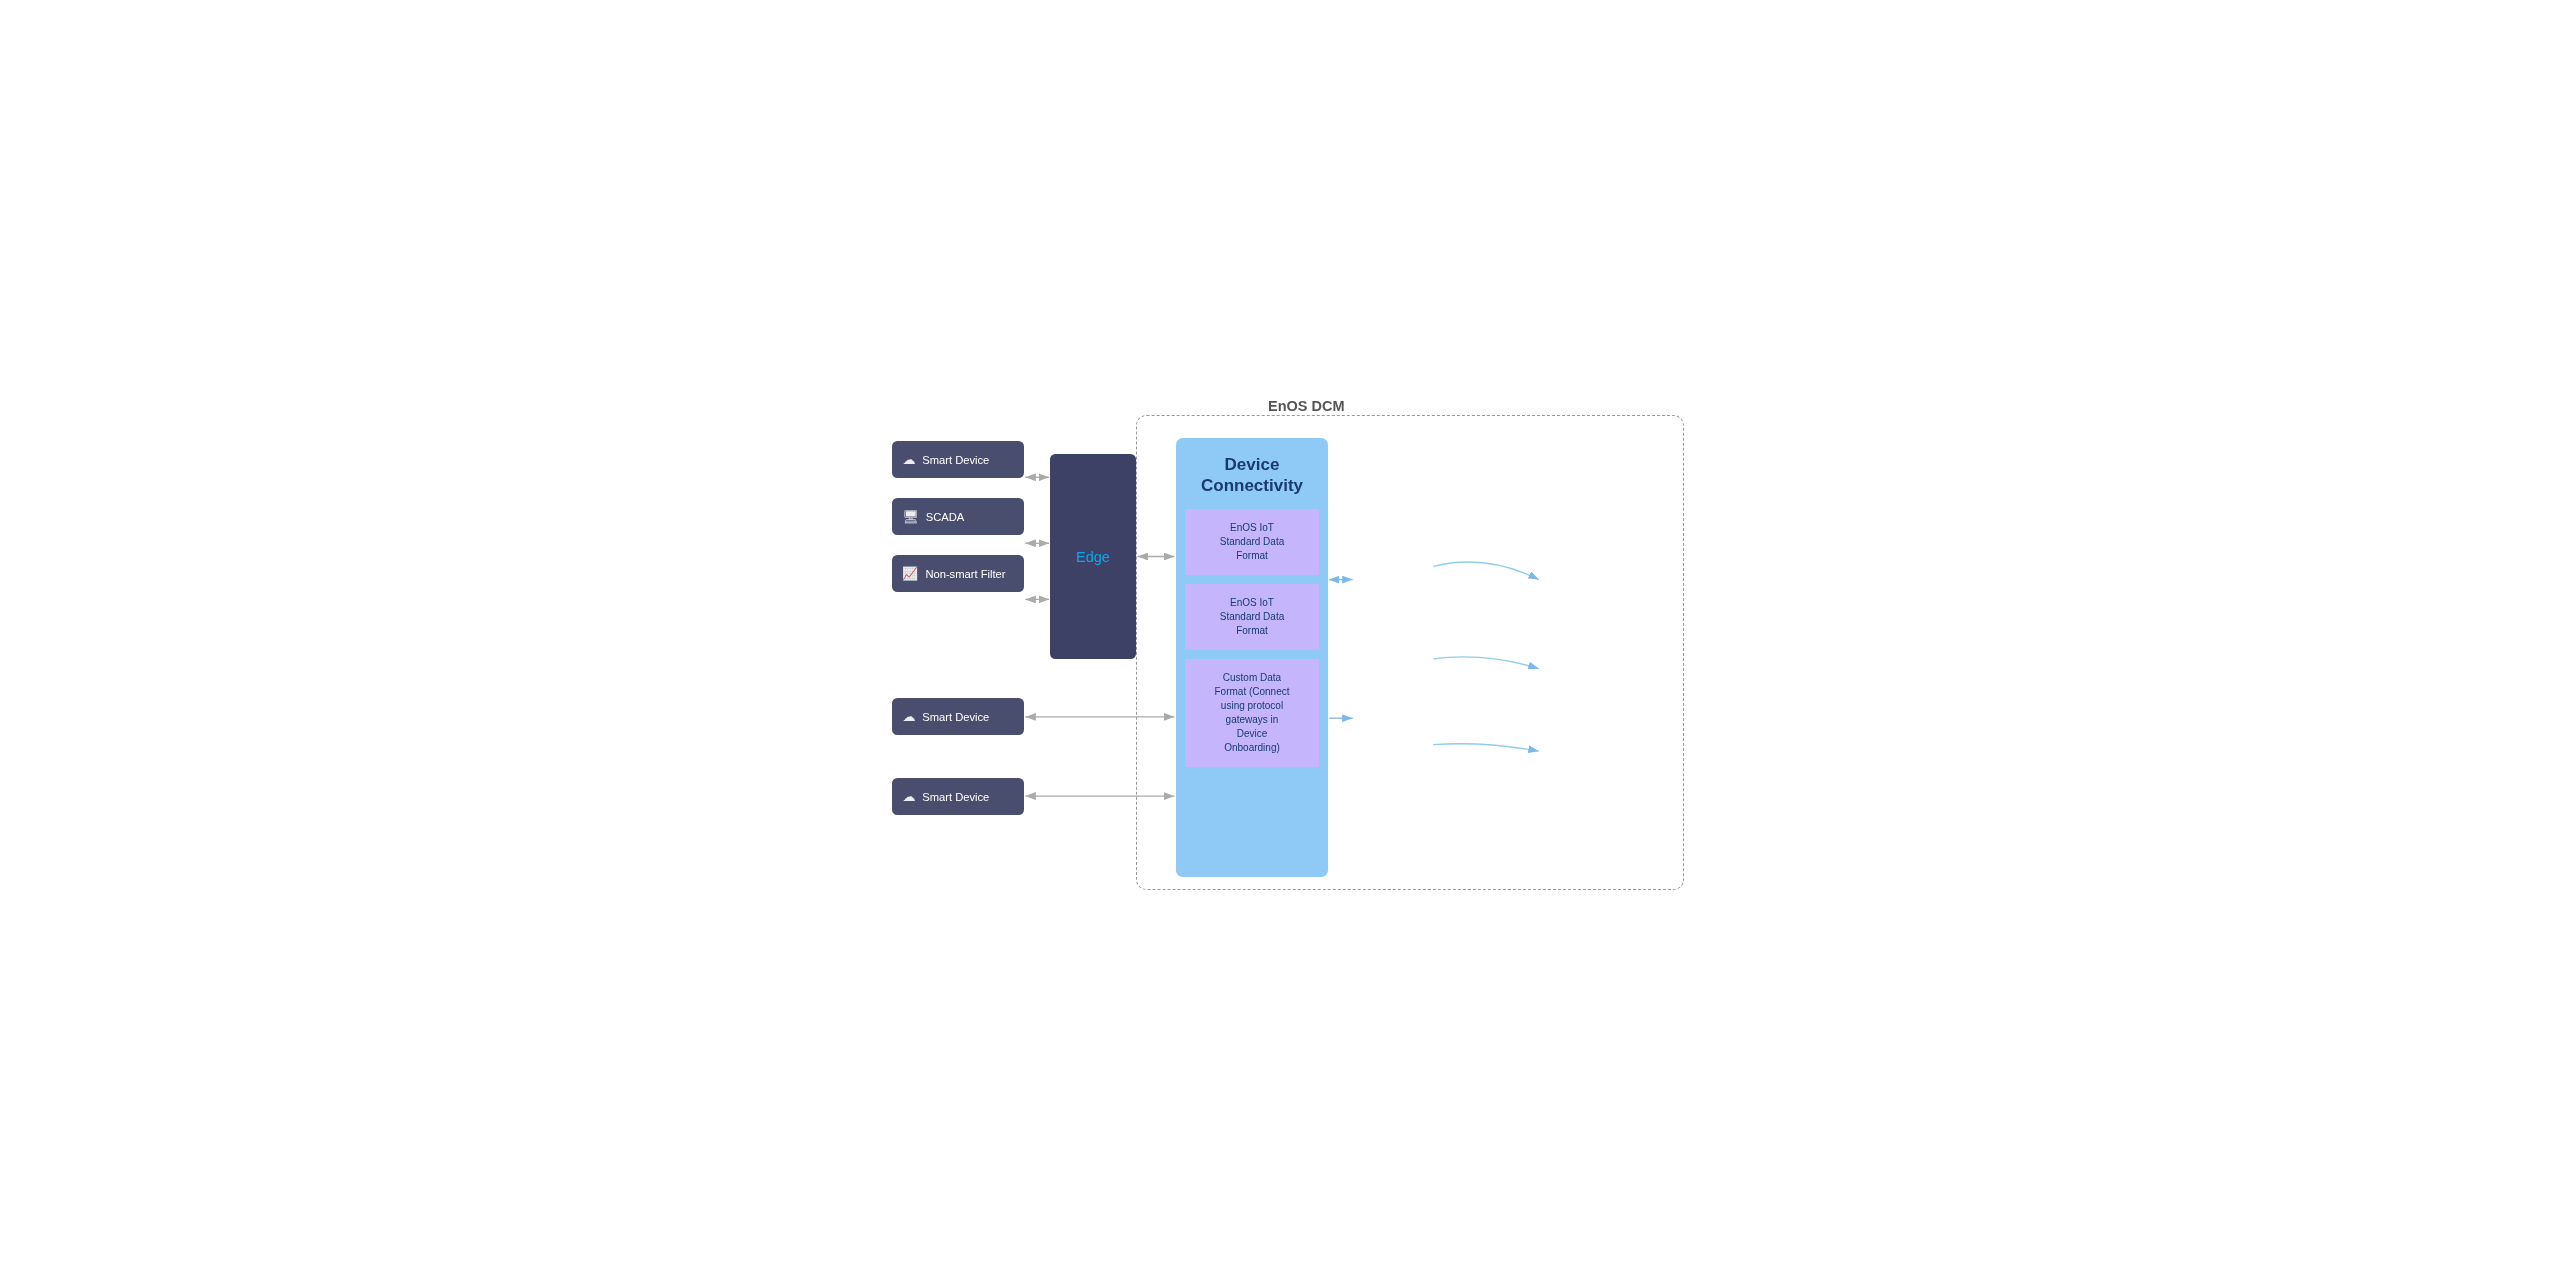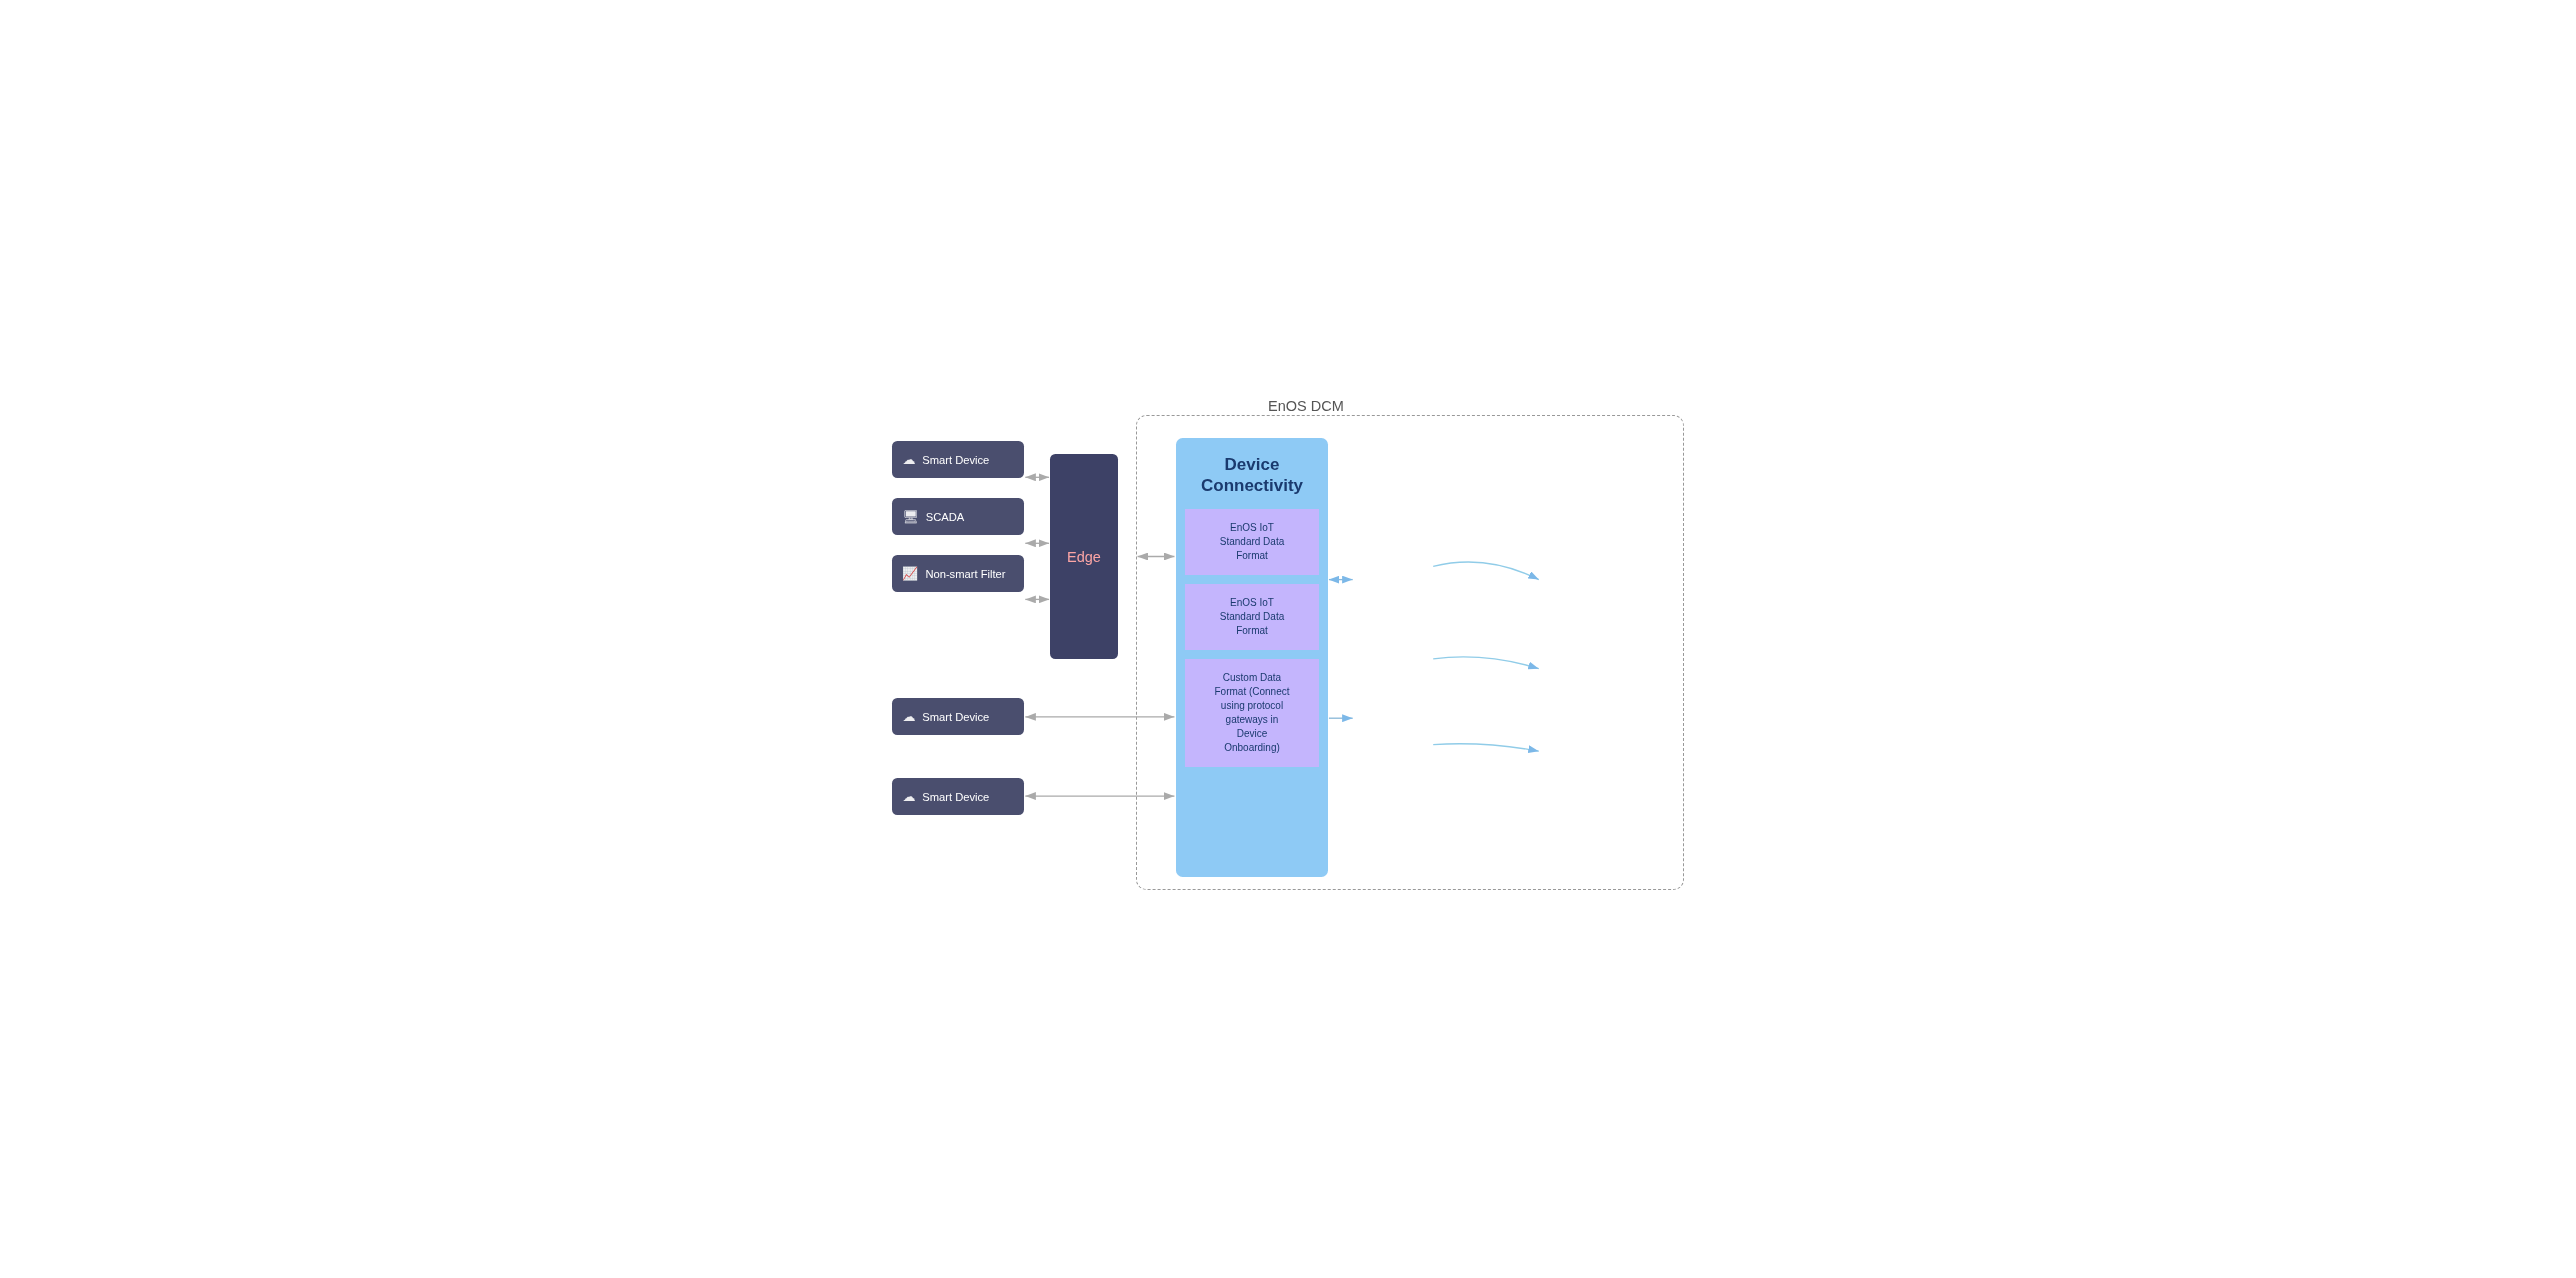--- a/index.html
+++ b/index.html
@@ -22,21 +22,21 @@
       left: 244px;
       right: 0;
       bottom: 13px;
     }
     .dcm-label {
       position: absolute;
       top: 23px;
       left: 376px;
       font-size: 14.5px;
       color: #555;
-      font-weight: 400;
+      font-weight: 700;
     }
 
     
     .devices-col {
       position: absolute;
       left: 0;
       top: 66px;
       width: 132px;
       display: flex;
       flex-direction: column;
@@ -56,25 +56,25 @@
     .device-icon {
       font-size: 13px;
       opacity: 0.9;
     }
 
     
     .edge-box {
       position: absolute;
       left: 158px;
       top: 79px;
-      width: 68px;
+      width: 86px;
       height: 205px;
       background: #3d4166;
       border-radius: 5.3px;
-      color: #fca5a5;
+      color: #0ea5e9;
       display: flex;
       align-items: center;
       justify-content: center;
       font-size: 14.5px;
       font-weight: 500;
     }
 
     
     .dc-panel {
       position: absolute;

